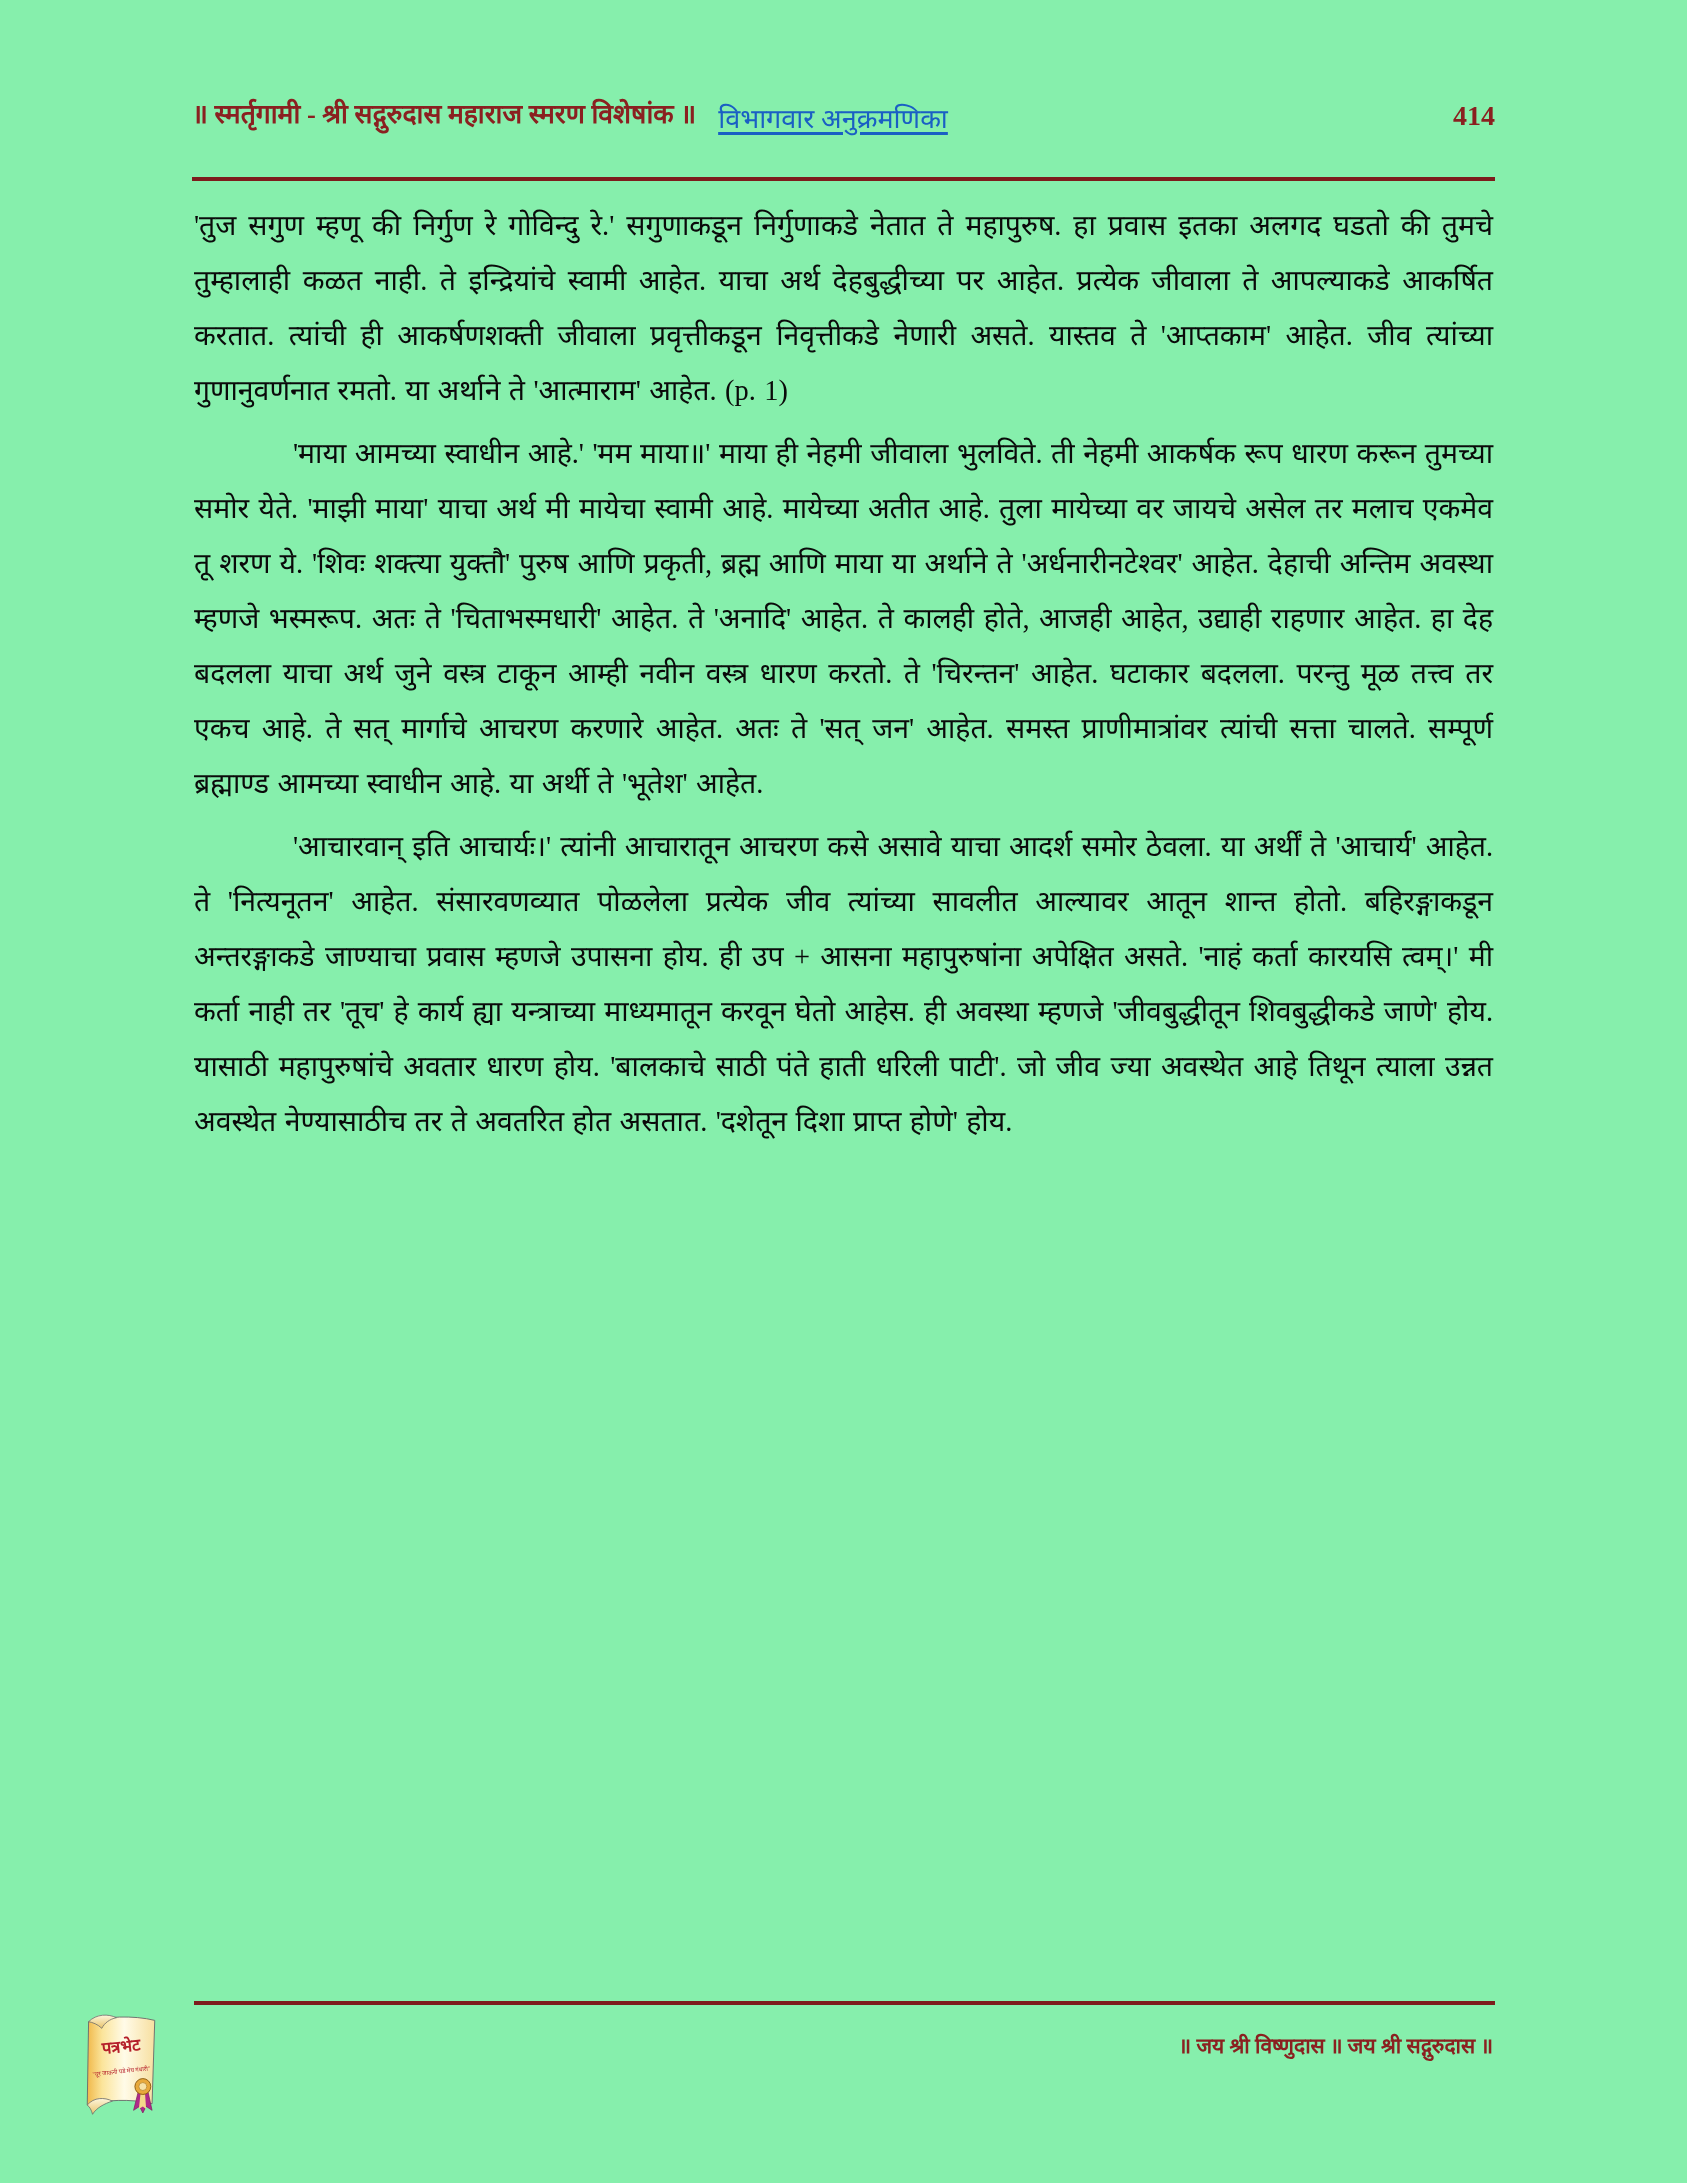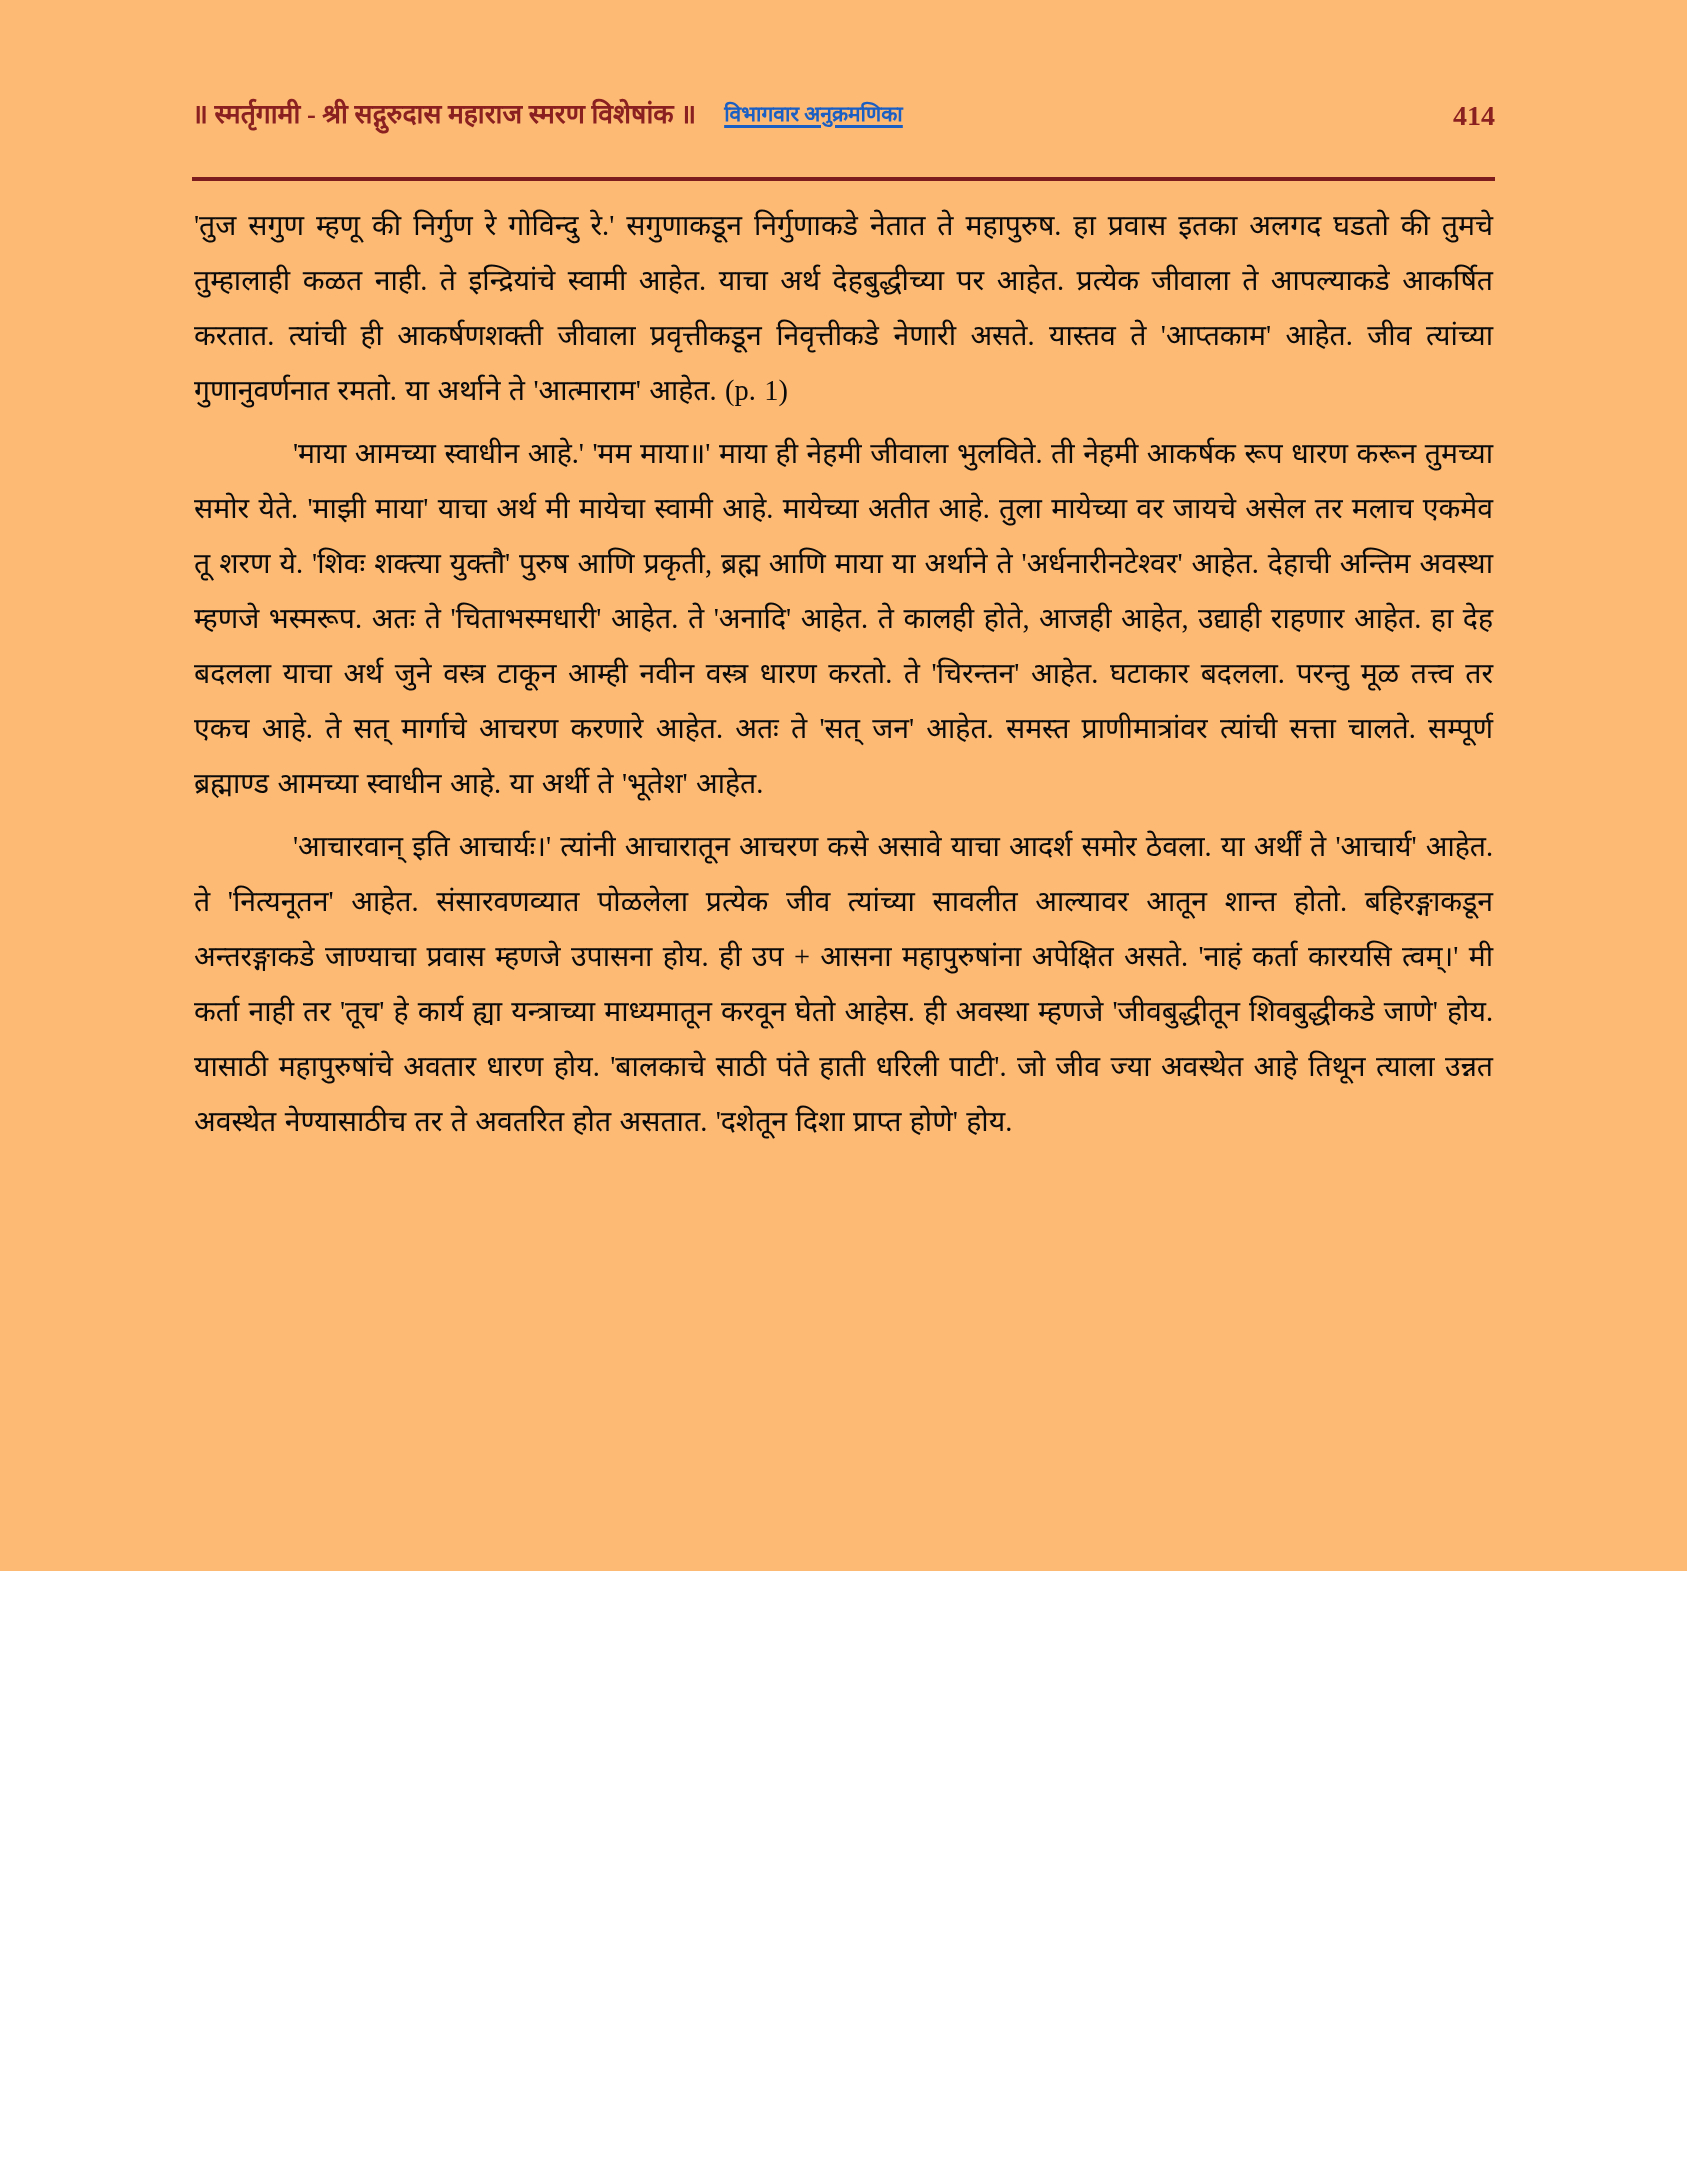--- a/index.html
+++ b/index.html
@@ -3,22 +3,22 @@
 <meta charset="utf-8">
 <style>
   html, body {
     margin: 0;
     padding: 0;
     background: #ffffff;
   }
   .page {
     position: relative;
     width: 1687px;
-    height: 1571px;
-    background: #fdba74;
+    height: 2183px;
+    background: #86efac;
     font-family: "Liberation Serif", "DejaVu Serif", serif;
     overflow: hidden;
     box-sizing: border-box;
   }
 
   
   .header {
     position: absolute;
     left: 192px;
     right: 192px;
@@ -30,28 +30,28 @@
   }
   .header-left {
     font-size: 26.5px;
     font-weight: bold;
     color: #8a2020;
     white-space: nowrap;
     letter-spacing: 0px;
     line-height: 1.15;
   }
   .header-link {
-    font-size: 21px;
-    font-weight: bold;
+    font-size: 27px;
+    font-weight: normal;
     color: #1a5fc4;
     text-decoration: underline;
     text-underline-offset: 4px;
     text-decoration-thickness: 2.6px;
     white-space: nowrap;
-    margin-left: 28px;
+    margin-left: 22px;
     cursor: pointer;
   }
   .header-page-no {
     font-size: 28px;
     font-weight: bold;
     color: #8a2020;
     white-space: nowrap;
     margin-left: auto;
     padding-left: 40px;
     padding-top: 1.3px;

